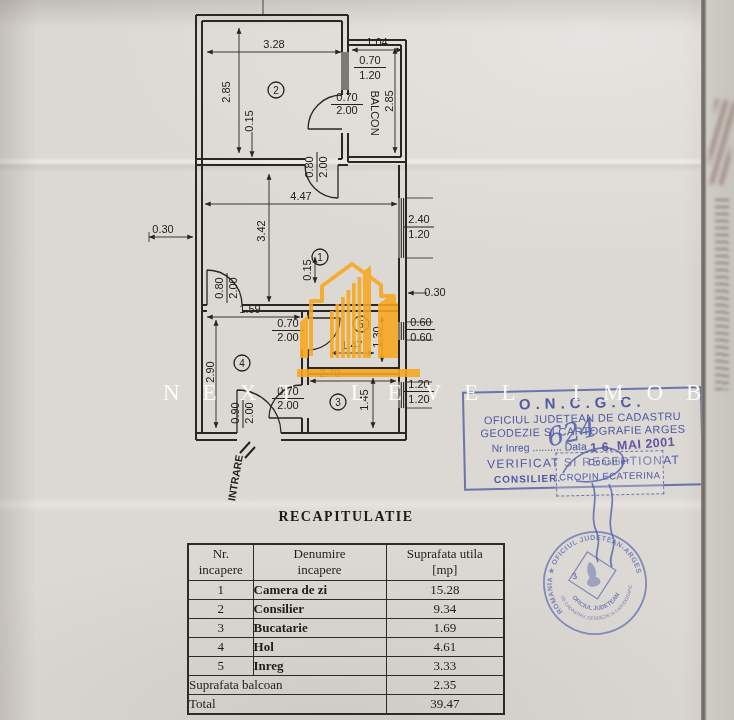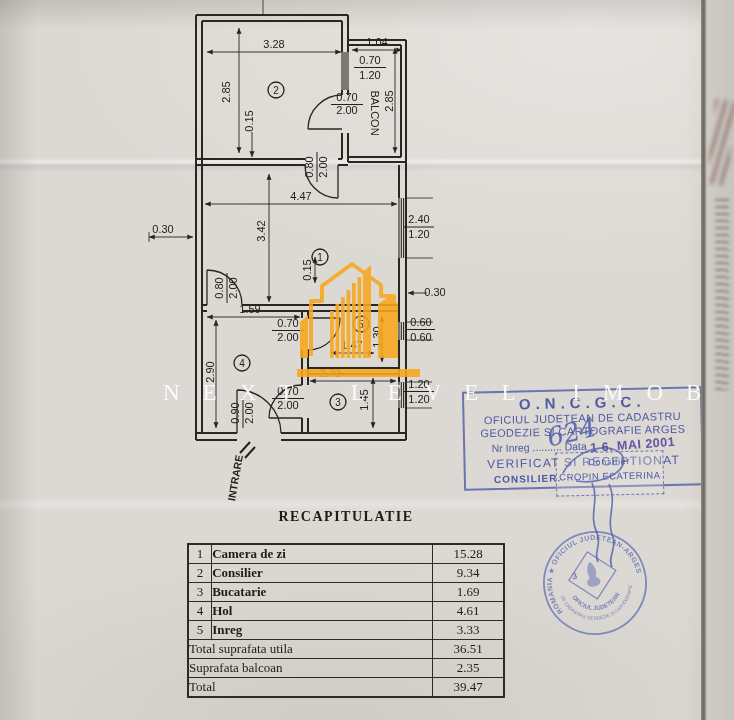--- a/index.html
+++ b/index.html
@@ -319,20 +319,34 @@
     <path fill="rgba(85,100,176,.55)" d="M76,58 C72,62 71,68 73,74 C69,76 68,80 71,82 C74,84 78,84 81,82 C84,80 83,76 79,74 C82,68 80,62 76,58 Z"></path>
     <text class="rst" x="56" y="72" style="font-size:9px">3</text>
   </g>
 </svg>
 
 <div class="watermark">NEXT LEVEL IMOB</div>
 
 <div class="recap-title">RECAPITULATIE</div>
 <table class="recap">
   <tbody>
+      <tr>
+    <td class="hd w1">
+      <div>Nr.</div>
+          <div>incapere</div>
+    </td>
+    <td class="hd w2">
+      <div>Denumire</div>
+          <div>incapere</div>
+    </td>
+    <td class="hd w3">
+      <div>Suprafata utila</div>
+          <div>[mp]</div>
+    </td>
+  </tr>
   <tr>
     <td class="c">1</td>
         <td class="nm">Camera de zi</td>
         <td class="c">15.28</td>
   </tr>
   <tr>
     <td class="c">2</td>
         <td class="nm">Consilier</td>
         <td class="c">9.34</td>
   </tr>
@@ -343,24 +357,20 @@
   </tr>
   <tr>
     <td class="c">4</td>
         <td class="nm">Hol</td>
         <td class="c">4.61</td>
   </tr>
   <tr>
     <td class="c">5</td>
         <td class="nm">Inreg</td>
         <td class="c">3.33</td>
-  </tr>
-  <tr>
-    <td class="sum" colspan="2">Total suprafata utila</td>
-        <td class="c">36.51</td>
   </tr>
   <tr>
     <td class="sum" colspan="2">Suprafata balcoan</td>
         <td class="c">2.35</td>
   </tr>
   <tr>
     <td class="sum" colspan="2">Total</td>
         <td class="c">39.47</td>
   </tr>
 </tbody>

